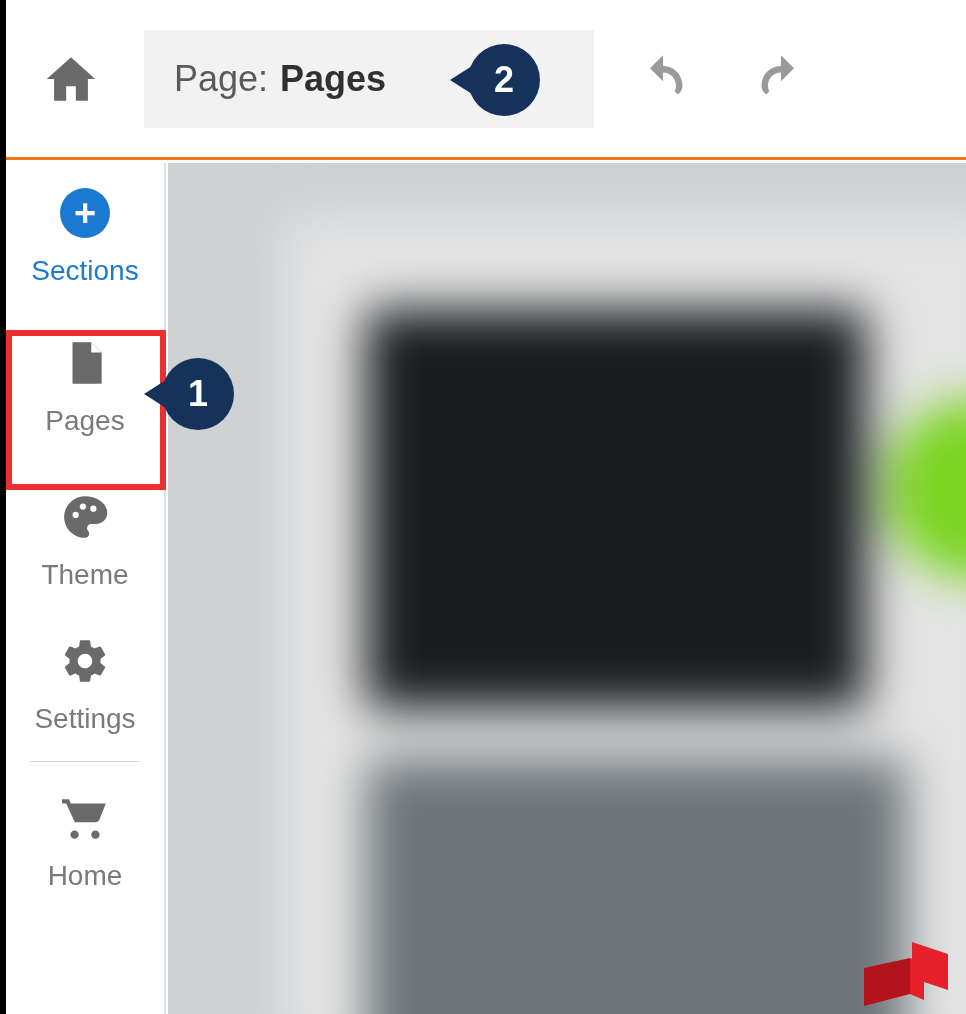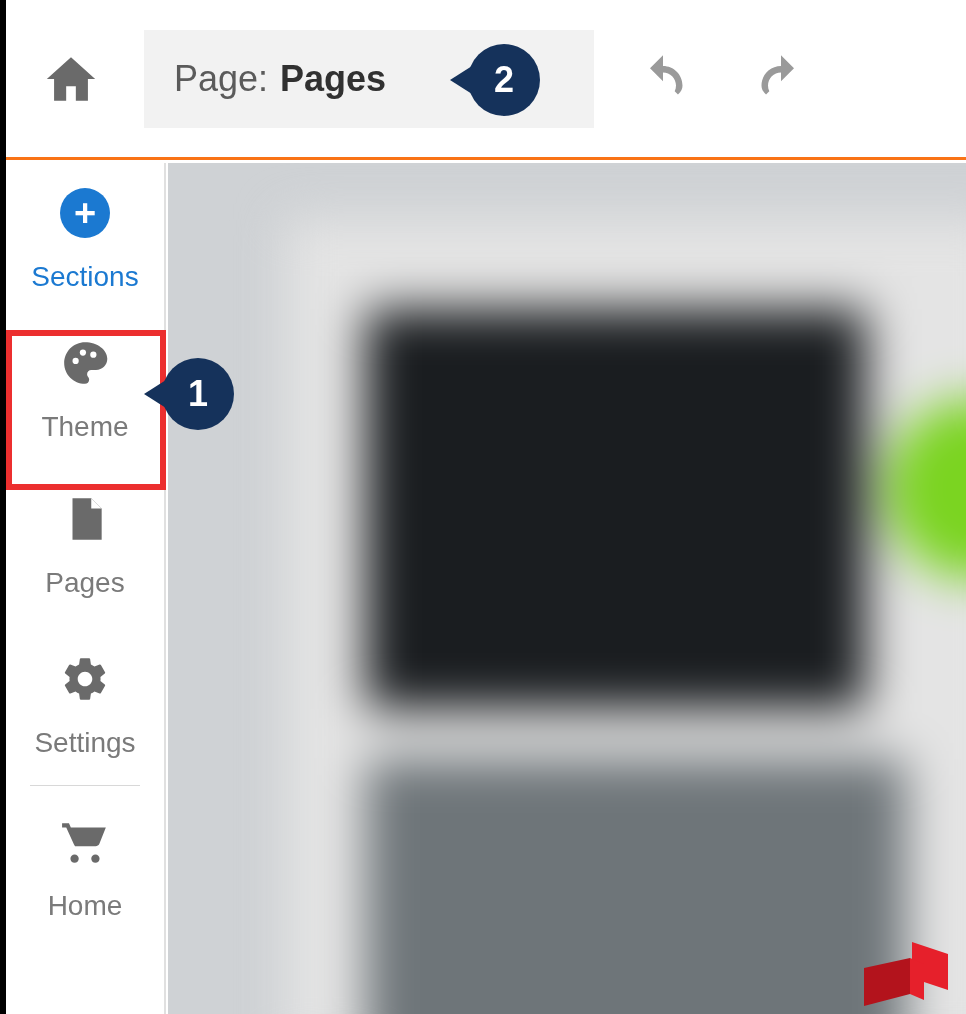--- a/index.html
+++ b/index.html
@@ -114,21 +114,21 @@
     justify-content: center;
     padding: 24px 0 20px;
     cursor: pointer;
     position: relative;
   }
   .side-item .icon {
     width: 52px; height: 52px;
     display: flex; align-items: center; justify-content: center;
   }
   .side-item .label {
-    margin-top: 22px;
+    margin-top: 16px;
     font-size: 28px;
     color: #7a7a7a;
   }
   .side-item.sections .label { color: #1b79d1; }
   .side-item.sections .plus {
     width: 50px; height: 50px; border-radius: 50%;
     background: #1b79d1; color: #fff;
     display: flex; align-items: center; justify-content: center;
     font-size: 38px; font-weight: 700;
     line-height: 1;
@@ -243,40 +243,40 @@
 
 <div class="sidebar">
 
   <div class="side-item sections">
     <span class="icon">
       <div class="plus">+</div>
     </span>
     <span class="label">Sections</span>
   </div>
 
+  <div class="side-item pages-wrap">
+    <span class="icon">
+      <svg viewBox="0 0 24 24" width="50" height="50" fill="#6a6a6a">
+          <path d="M6 2h9l5 5v15H6z"></path>
+          <path d="M15 2v5h5" fill="#fff"></path>
+        </svg>
+    </span>
+    <span class="label">Pages</span>
+  </div>
+
   <div class="side-item">
     <span class="icon">
       <svg viewBox="0 0 24 24" width="50" height="50" fill="#6a6a6a">
           <path d="M12 2C6.5 2 2 6.5 2 12s4.5 10 10 10c1.1 0 2-.9 2-2 0-.5-.2-1-.5-1.3-.3-.4-.5-.8-.5-1.3 0-1.1.9-2 2-2h2.3c3 0 5.4-2.4 5.4-5.4C22.7 5.6 17.9 2 12 2z"></path>
           <circle cx="7.5" cy="11" r="1.5" fill="#fff"></circle>
           <circle cx="11" cy="7" r="1.5" fill="#fff"></circle>
           <circle cx="16" cy="8" r="1.5" fill="#fff"></circle>
         </svg>
     </span>
     <span class="label">Theme</span>
-  </div>
-
-  <div class="side-item pages-wrap">
-    <span class="icon">
-      <svg viewBox="0 0 24 24" width="50" height="50" fill="#6a6a6a">
-          <path d="M6 2h9l5 5v15H6z"></path>
-          <path d="M15 2v5h5" fill="#fff"></path>
-        </svg>
-    </span>
-    <span class="label">Pages</span>
   </div>
 
   <div class="side-item">
     <span class="icon">
       <svg viewBox="0 0 24 24" width="50" height="50" fill="#6a6a6a">
           <path d="M19.4 13c.04-.33.06-.66.06-1s-.02-.67-.06-1l2.1-1.65c.2-.15.25-.42.13-.64l-2-3.46c-.12-.22-.39-.3-.61-.22l-2.49 1c-.52-.4-1.08-.73-1.69-.98l-.38-2.65C14.42 2.18 14.22 2 14 2h-4c-.22 0-.42.18-.46.4l-.38 2.65c-.61.25-1.17.58-1.69.98l-2.49-1c-.22-.08-.49 0-.61.22l-2 3.46c-.12.22-.07.49.13.64L4.6 11c-.04.33-.06.66-.06 1s.02.67.06 1l-2.1 1.65c-.2.15-.25.42-.13.64l2 3.46c.12.22.39.3.61.22l2.49-1c.52.4 1.08.73 1.69.98l.38 2.65c.04.22.24.4.46.4h4c.22 0 .42-.18.46-.4l.38-2.65c.61-.25 1.17-.58 1.69-.98l2.49 1c.22.08.49 0 .61-.22l2-3.46c.12-.22.07-.49-.13-.64L19.4 13zM12 15.5c-1.93 0-3.5-1.57-3.5-3.5s1.57-3.5 3.5-3.5 3.5 1.57 3.5 3.5-1.57 3.5-3.5 3.5z"></path>
         </svg>
     </span>
     <span class="label">Settings</span>
   </div>

